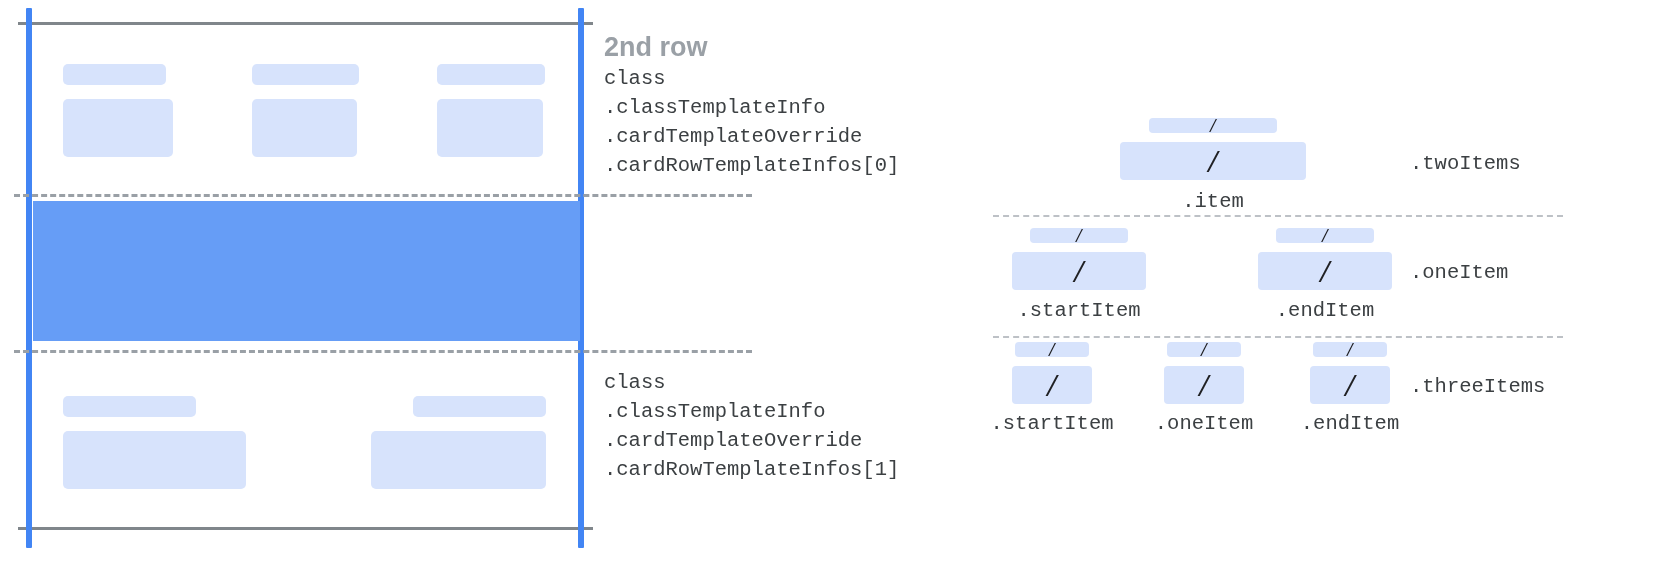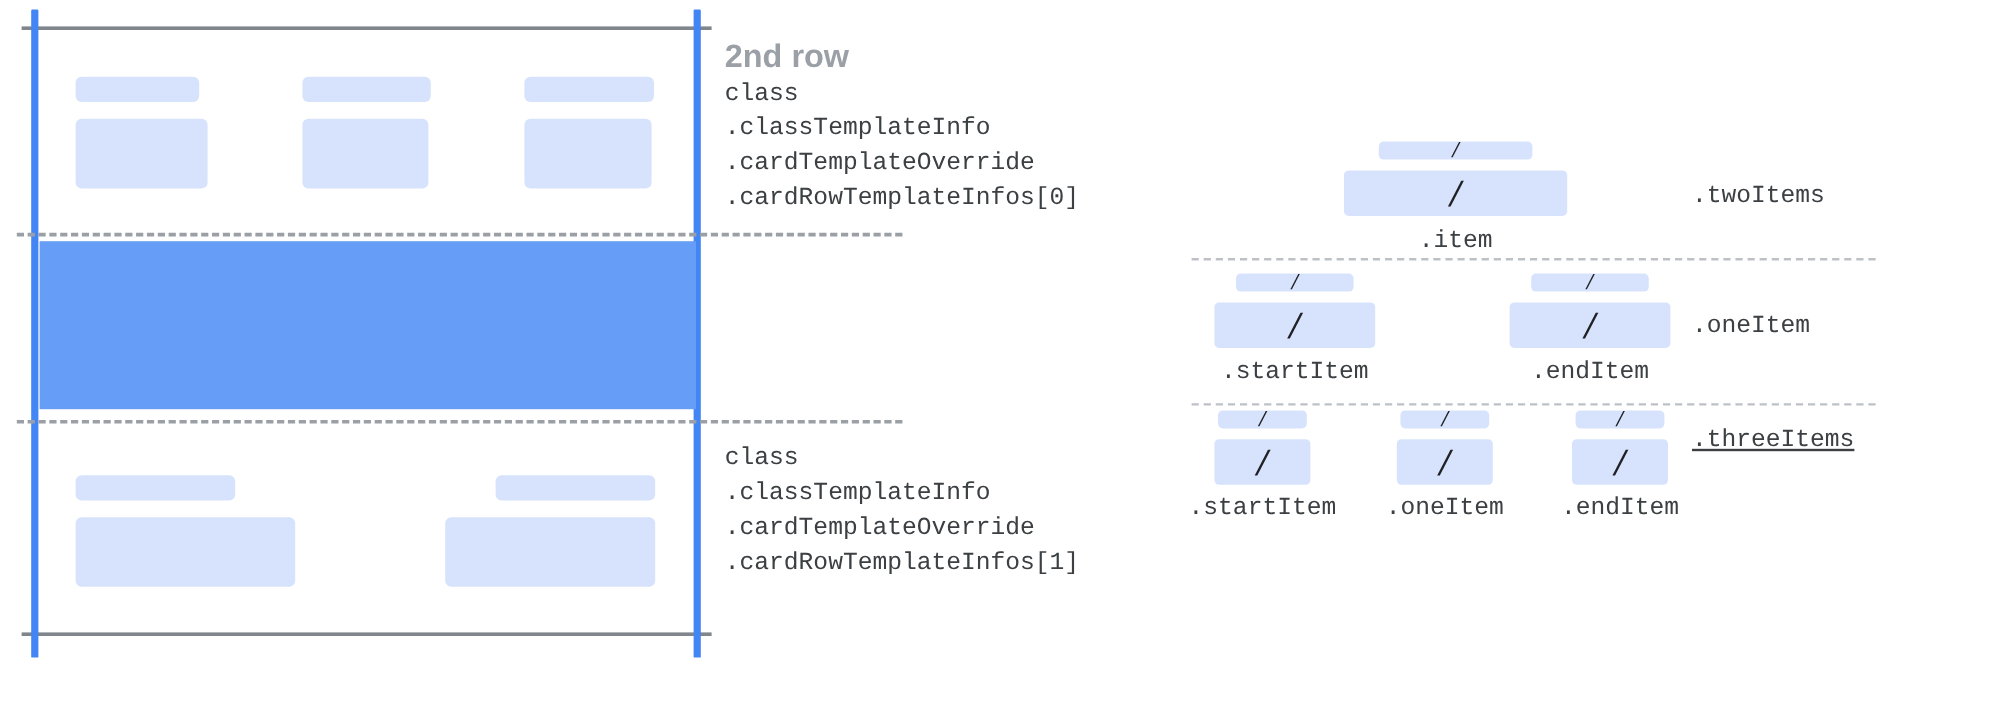--- a/index.html
+++ b/index.html
@@ -272,16 +272,16 @@
     <div class="slot" style="left:350px; top:342px; width:80px;">
       <div class="bar small" style="width:74px; margin:0 auto;">
         <span class="slash">/</span>
       </div>
       <div class="bar big" style="width:80px;">
         <span class="slash">/</span>
       </div>
     </div>
     <div class="slot-caption" style="left:316px; top:412px; width:148px;">.endItem</div>
 
-    <div class="group-label" style="left:450px; top:356px;text-decoration:underline;">.threeItems</div>
+    <div class="group-label" style="left:450px; top:375px;">.threeItems</div>
   </div>
 
 </div>
 
 </body></html>

